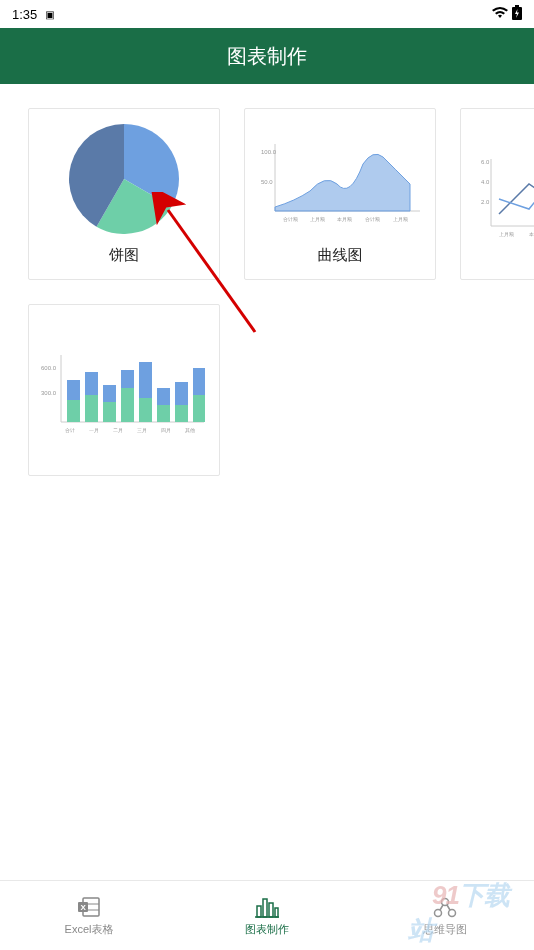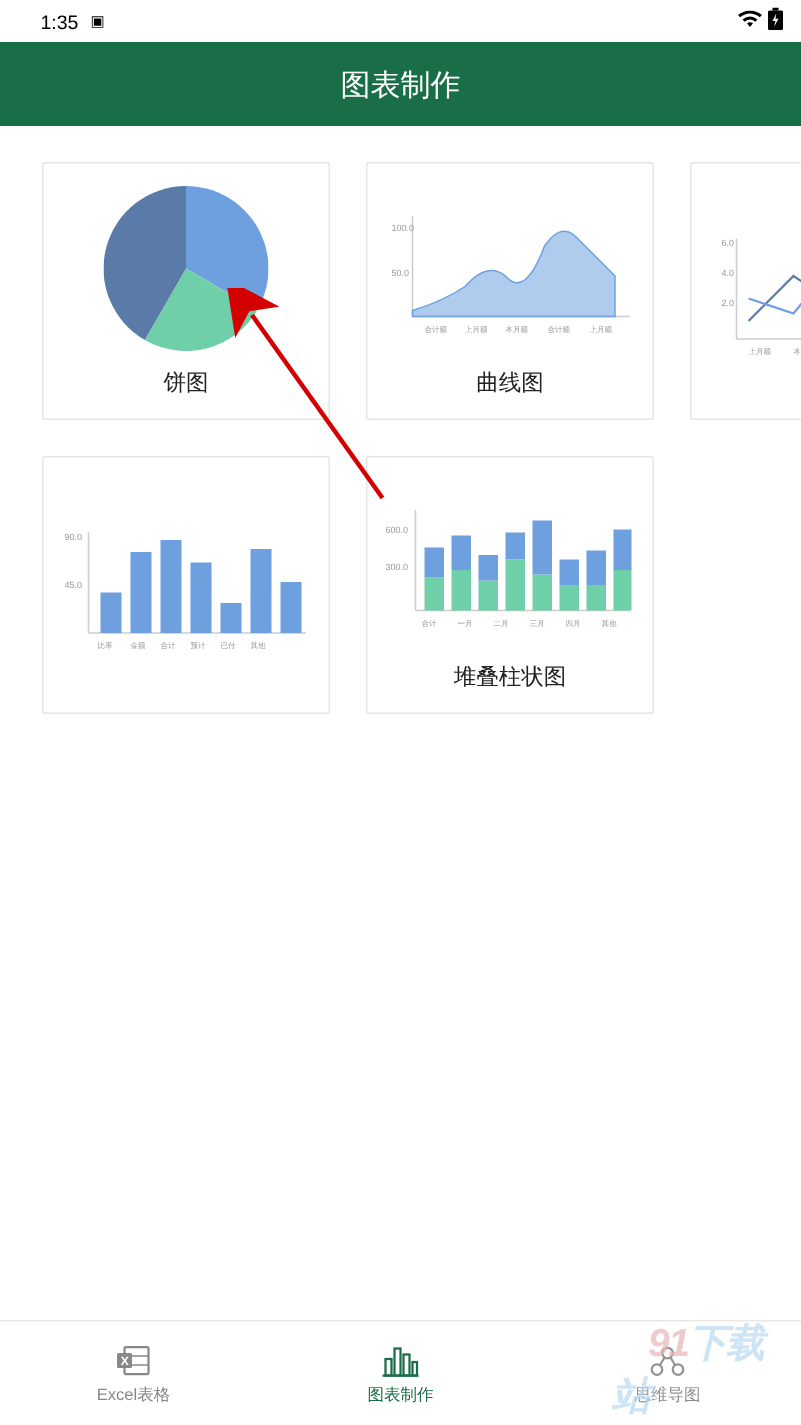--- a/index.html
+++ b/index.html
@@ -13,37 +13,37 @@
     }
     .status-bar {
       height: 28px;
       background: #fff;
       display: flex;
       align-items: center;
       padding: 0 12px;
       font-size: 13px;
       color: #000;
     }
-    .status-bar .time { font-weight: 500; margin-left: 15px; }
+    .status-bar .time { font-weight: 500; }
     .status-bar .sq { margin-left: 8px; font-size: 10px; }
     .status-bar .right { margin-left: auto; display: flex; align-items: center; gap: 4px; }
     .header {
       background: #1a6e47;
       height: 56px;
       display: flex;
       align-items: center;
       justify-content: center;
       color: #fff;
       font-size: 20px;
       font-weight: 500;
     }
     .grid {
       padding: 24px 28px;
       display: grid;
-      grid-template-columns: 1fr 1fr 1fr;
+      grid-template-columns: 1fr 1fr 1fr 1fr;
       gap: 24px;
     }
     .card {
       border: 1px solid #e5e5e5;
       border-radius: 2px;
       background: #fff;
       height: 172px;
       display: flex;
       flex-direction: column;
       padding: 10px;
@@ -245,21 +245,20 @@
           <rect x="154" y="28" width="12" height="27" fill="#6ea0e0"></rect>
         </g>
         <text x="26" y="92" font-size="5" fill="#999">合计</text>
         <text x="50" y="92" font-size="5" fill="#999">一月</text>
         <text x="74" y="92" font-size="5" fill="#999">二月</text>
         <text x="98" y="92" font-size="5" fill="#999">三月</text>
         <text x="122" y="92" font-size="5" fill="#999">四月</text>
         <text x="146" y="92" font-size="5" fill="#999">其他</text>
       </svg>
     </div>
-    <div class="label">堆叠柱状图</div>
   </div>
 
 </div>
 
 <svg class="arrow-overlay" style="left:150px; top:192px;" width="120" height="150" viewBox="0 0 120 150">
   <defs>
     <marker id="ah" markerWidth="12" markerHeight="12" refX="2" refY="6" orient="auto">
       <path d="M0,0 L12,6 L0,12 L3,6 Z" fill="#d40000"></path>
     </marker>
   </defs>

